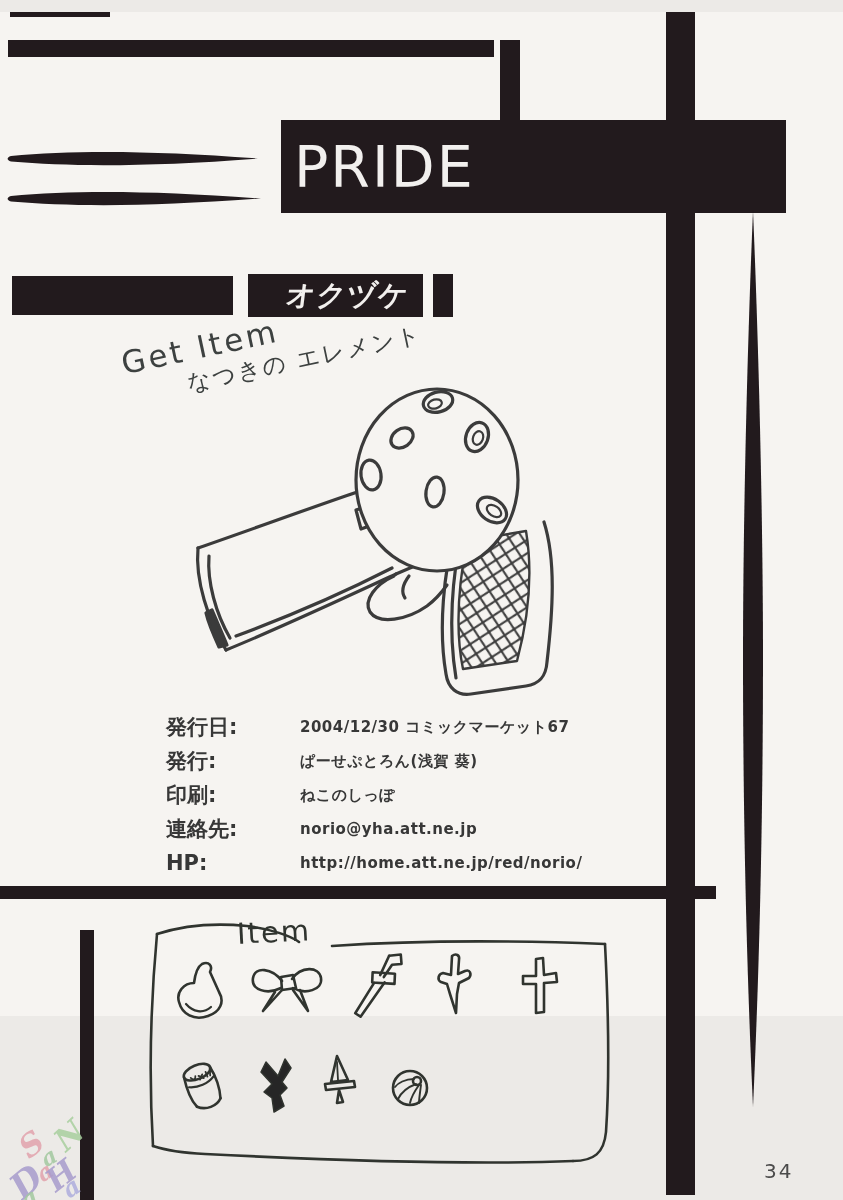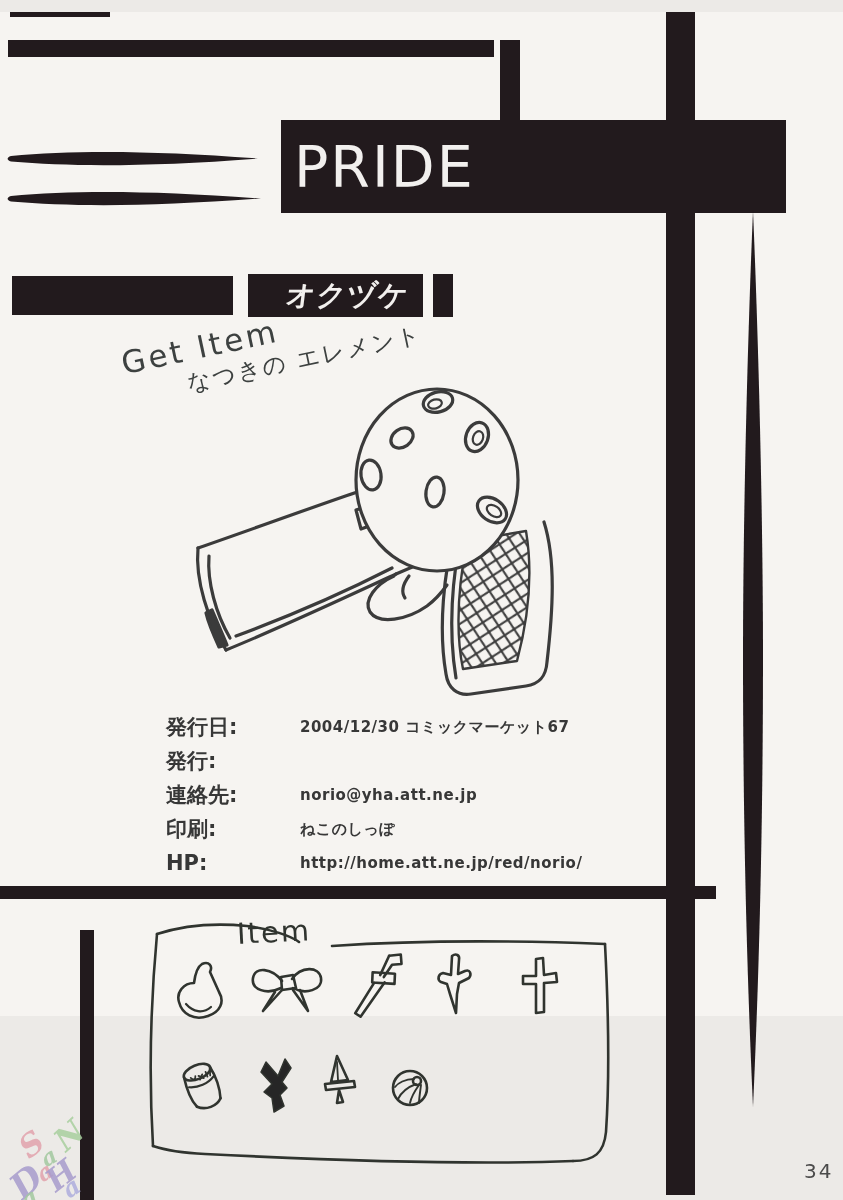--- a/index.html
+++ b/index.html
@@ -25,21 +25,21 @@
   
   .colophon{position:absolute;left:166px;top:698px;color:#373737;}
   .crow{display:flex;align-items:center;height:34px;gap:48px;}
   .clabel{width:86px;font-weight:bold;font-size:21px;flex:none;}
   .cvalue{font-weight:bold;font-size:15px;white-space:nowrap;letter-spacing:0.5px;}
   
   .bottom-bar{left:0;top:874px;width:716px;height:13px;}
   .bl-vbar{left:80px;top:918px;width:14px;height:282px;}
   .item-label{position:absolute;left:237px;top:903px;font-size:29px;color:#30342f;
               transform:rotate(-3deg);letter-spacing:2px;}
-  .pagenum{position:absolute;left:764px;top:1147px;font-size:20px;color:#4b4b4b;letter-spacing:2px;margin-left:40px;}
+  .pagenum{position:absolute;left:764px;top:1147px;font-size:20px;color:#4b4b4b;letter-spacing:2px;}
   svg{position:absolute;overflow:visible;}
   .wm{position:absolute;font-weight:bold;font-style:italic;opacity:0.85;
       font-family:"DejaVu Serif","Liberation Serif",serif;}
   .wm1{left:20px;top:1114px;font-size:31px;transform:rotate(-38deg);color:#e2a3ad;}
   .wm2{left:41px;top:1131px;font-size:23px;transform:rotate(-30deg);color:#a3c9a0;}
   .wm3{left:55px;top:1105px;font-size:31px;transform:rotate(-42deg);color:#a9cf9f;}
   .wm4{left:11px;top:1149px;font-size:35px;transform:rotate(-40deg);color:#a79ccd;}
   .wm5{left:37px;top:1146px;font-size:23px;transform:rotate(-34deg);color:#e2a3ad;}
   .wm6{left:46px;top:1145px;font-size:31px;transform:rotate(-38deg);color:#a79ccd;}
   .wm7{left:63px;top:1161px;font-size:25px;transform:rotate(-34deg);color:#aeaedd;}
@@ -114,28 +114,29 @@
     <ellipse cx="344" cy="131" rx="8" ry="5" transform="rotate(35 344 131)" stroke-width="2.2"></ellipse>
   </svg>
 
   <div class="colophon">
     <div class="crow">
       <span class="clabel">発行日:</span>
       <span class="cvalue">2004/12/30 コミックマーケット67</span>
     </div>
     <div class="crow">
       <span class="clabel">発行:</span>
+      <span class="cvalue">ぱーせぷとろん(浅賀 葵)</span>
+    </div>
+    <div class="crow">
+      <span class="clabel">印刷:</span>
+      <span class="cvalue">ねこのしっぽ</span>
     </div>
     <div class="crow">
       <span class="clabel">連絡先:</span>
       <span class="cvalue">norio@yha.att.ne.jp</span>
-    </div>
-    <div class="crow">
-      <span class="clabel">印刷:</span>
-      <span class="cvalue">ねこのしっぽ</span>
     </div>
     <div class="crow">
       <span class="clabel">HP:</span>
       <span class="cvalue">http://home.att.ne.jp/red/norio/</span>
     </div>
   </div>
 
   <div class="bar bottom-bar"></div>
   <div class="bar bl-vbar"></div>
 

